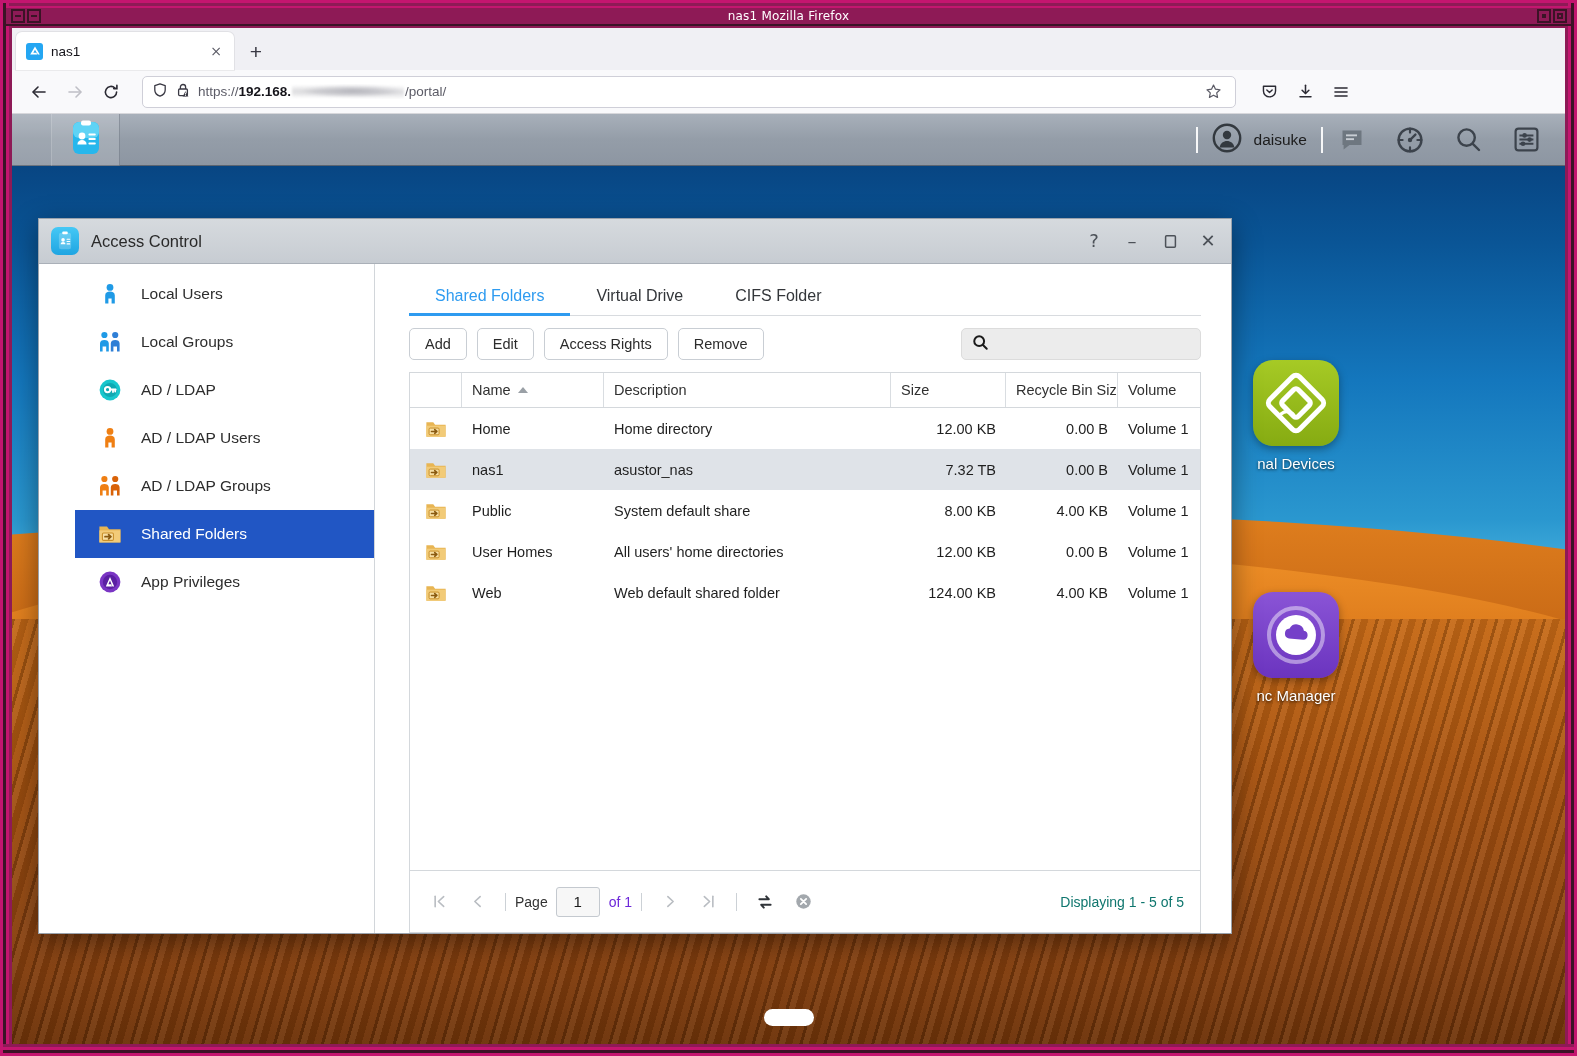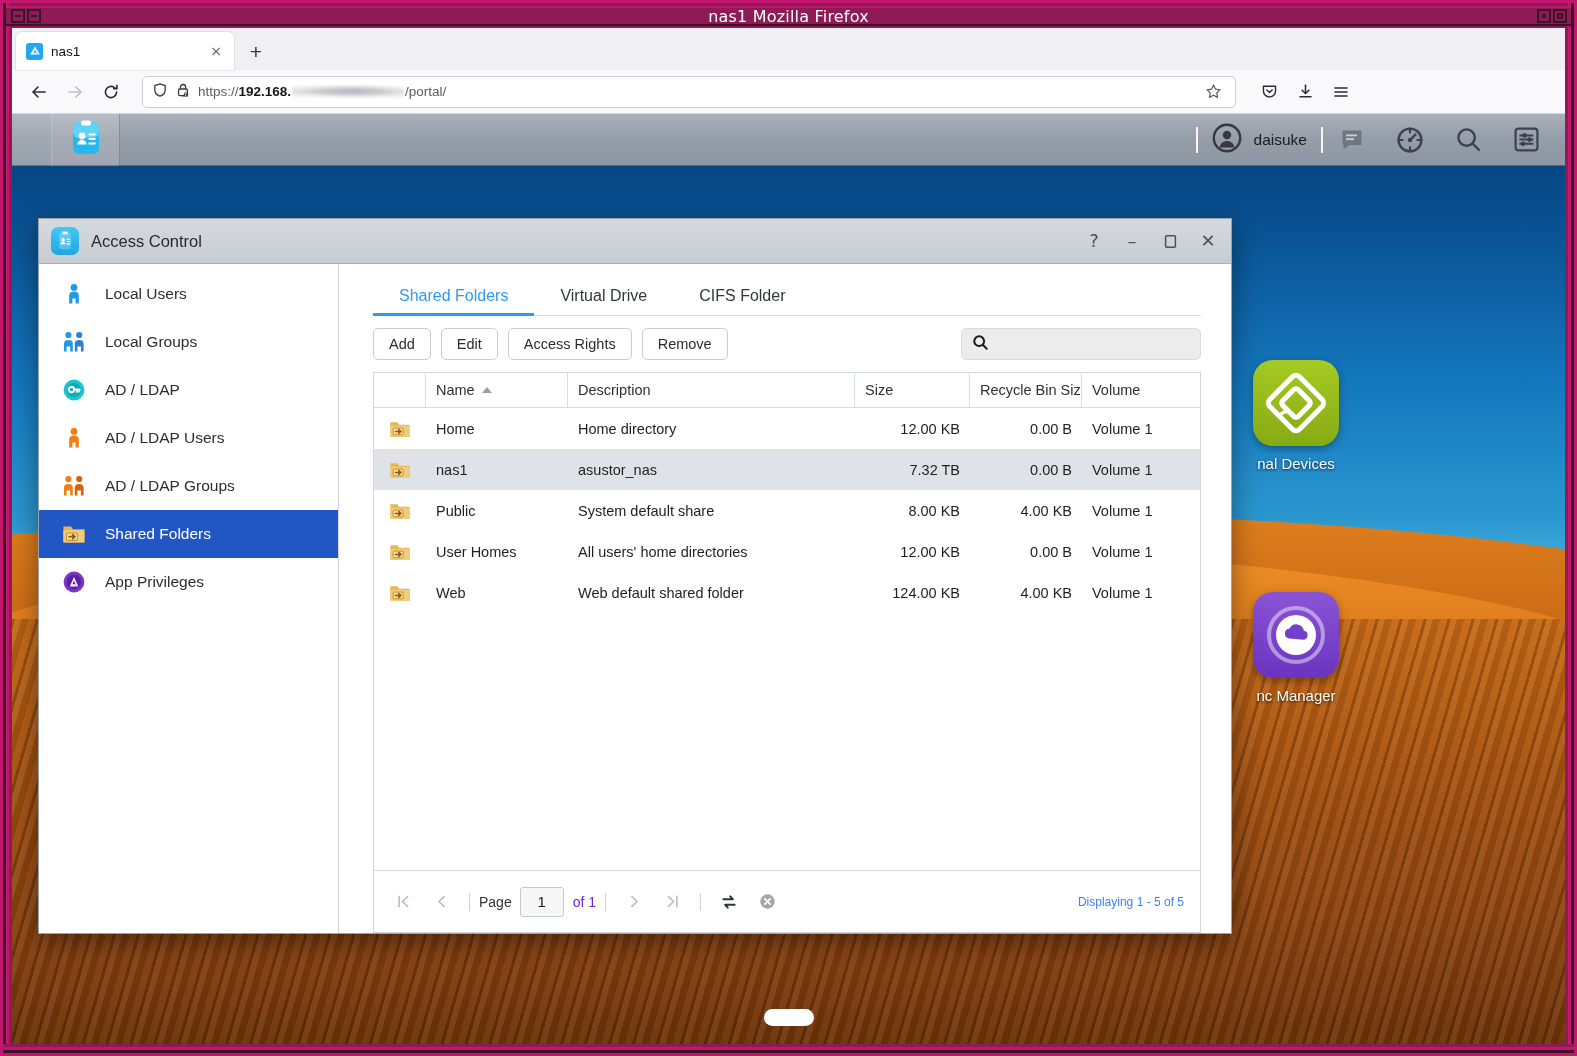--- a/index.html
+++ b/index.html
@@ -43,21 +43,21 @@
   #wm-titlebar {
     position: absolute; left: 6px; right: 6px; top: 6px; height: 20px;
     background: #8e1a56;
     border-top: 2px solid #c4156f;
     border-bottom: 2px solid #3b1326;
     display: flex; align-items: center;
     z-index: 36;
   }
   #wm-title-text {
     position: absolute; left: 0; right: 0; text-align: center;
-    font-size: 16px; color: #ffffff; letter-spacing: .2px;
+    font-size: 12px; color: #ffffff; letter-spacing: .2px;
     font-family: "DejaVu Sans", sans-serif;
   }
   .wm-btn {
     width: 14px; height: 14px;
     border: 2px solid #3b1326;
     background: #8e1a56;
     margin-left: 2px;
     position: relative;
     display: inline-block;
   }
@@ -283,21 +283,21 @@
     flex: 0 0 auto;
   }
   #acwin-title-text { font-size: 16.5px; color: #2a2a2a; margin-left: 12px; flex: 1; }
   .acwin-ctl {
     width: 38px; height: 38px;
     display: flex; align-items: center; justify-content: center;
     color: #4c5158; font-size: 18px; line-height: 1;
     font-family: "DejaVu Sans", sans-serif;
   }
 
-  #acwin-body { flex: 1; display: flex; min-height: 0; }
+  #acwin-body { flex: 1; display: flex; min-height: 0; margin-left: 36px; }
 
   
   #ac-sidebar {
     width: 300px; flex: 0 0 300px;
     background: #ffffff;
     border-right: 1px solid #d2d6da;
     padding-top: 6px;
   }
   .side-item {
     height: 48px; display: flex; align-items: center;
@@ -413,21 +413,21 @@
   #pg-label { font-size: 14px; color: #333; margin-right: 8px; }
   #pg-input {
     width: 44px; height: 30px;
     border: 1px solid #c4c9cf; border-radius: 3px;
     background: #f7f7f7;
     text-align: center; font-size: 15px; color: #1a1a1a;
     font-family: "Liberation Sans", sans-serif;
   }
   #pg-of { font-size: 14px; color: #6d28d9; margin-left: 9px; }
   #pg-spacer { flex: 1; }
-  #pg-display { font-size: 12px; color: #3b82f6; margin-right: 6px; }
+  #pg-display { font-size: 14px; color: #0f766e; margin-right: 6px; }
 </style>
 </head>
 <body>
 
 <div id="wm-frame">
   <div class="wm-edge-left"></div>
   <div class="wm-edge-right"></div>
   <div class="wm-edge-bottom"></div>
 
   <div id="wm-titlebar">

